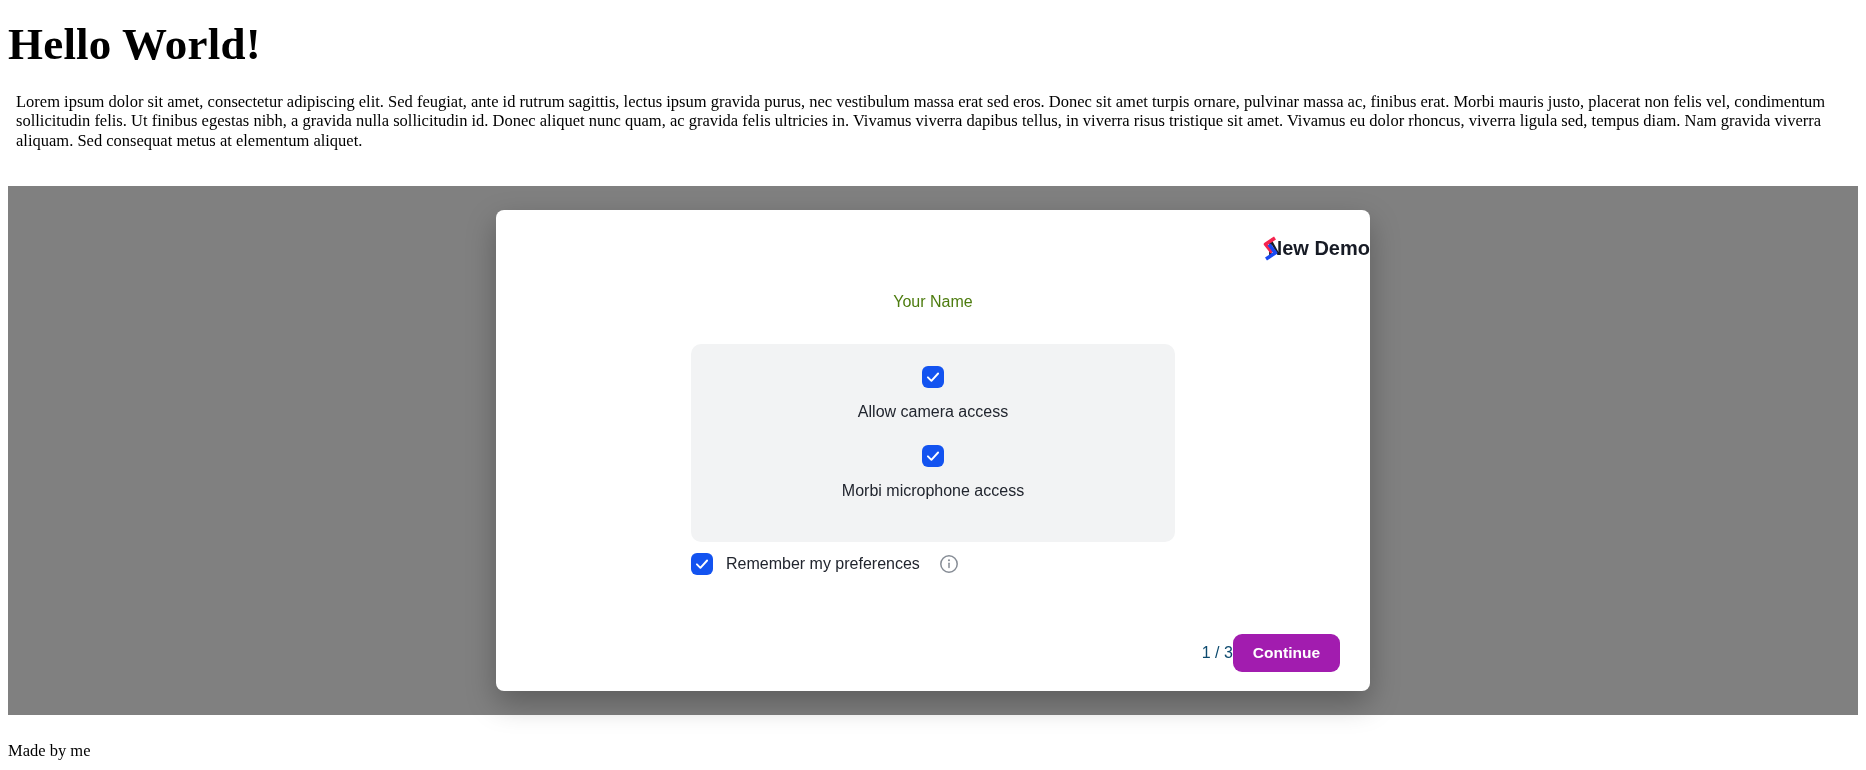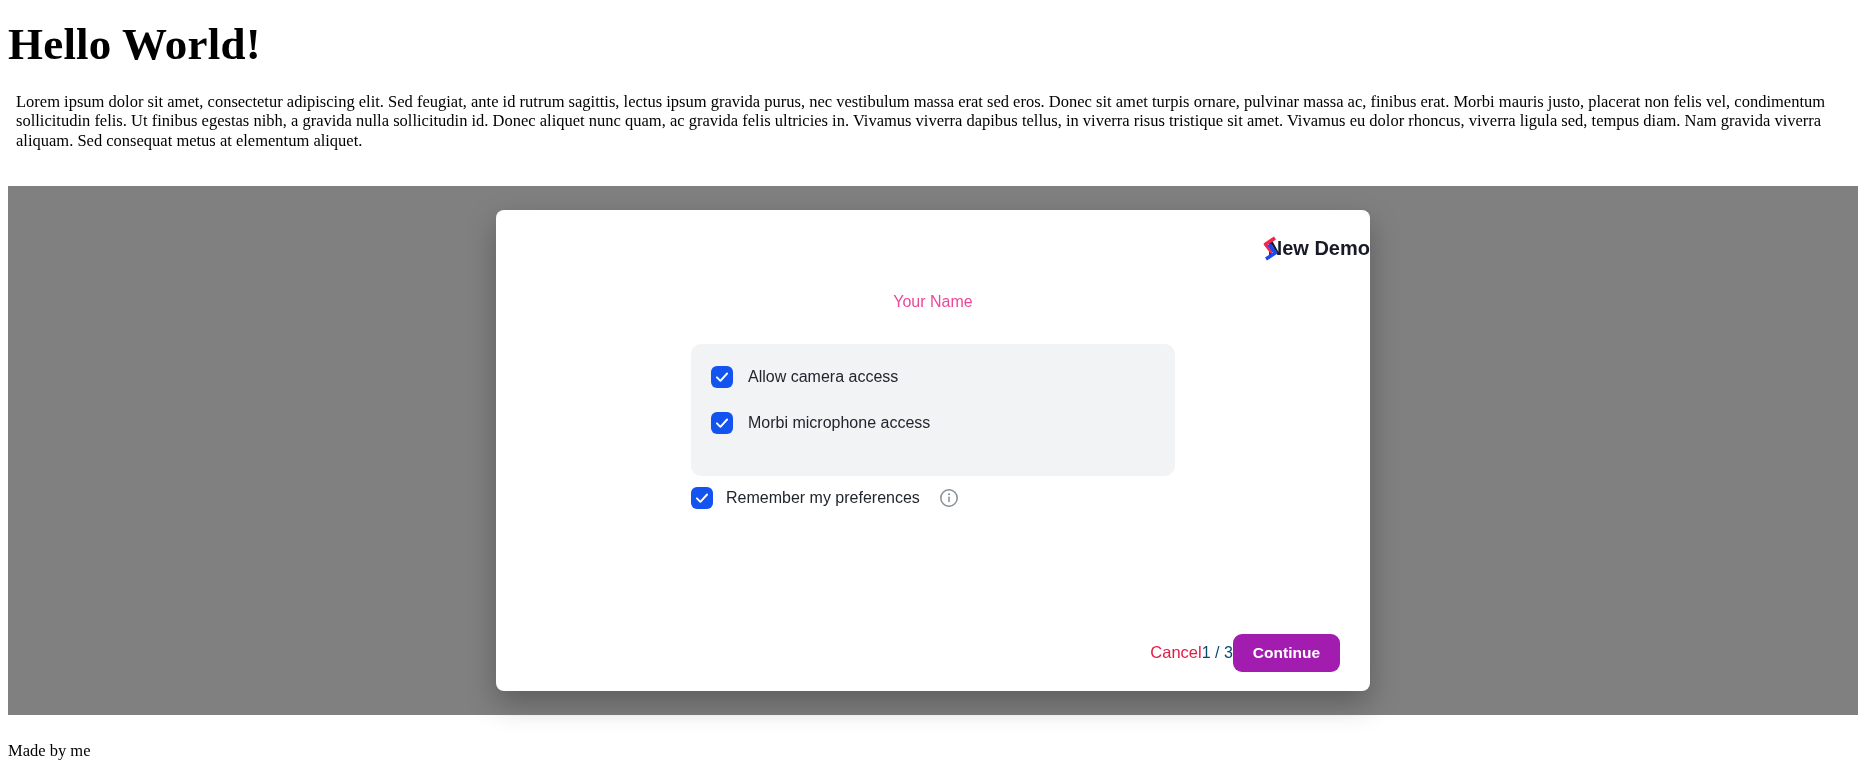--- a/index.html
+++ b/index.html
@@ -67,21 +67,21 @@
   }
 
   
   .name-row {
     margin-top: 33px;
     align-self: center;
     display: flex;
     align-items: center;
     gap: 12px;
   }
-  .name-row label { font-size: 16px; color: #ec4899; }
+  .name-row label { font-size: 16px; color: #4d7c0f; }
   .name-input {
     width: 404px;
     height: 35px;
     padding: 7px 15px;
     font-family: "Liberation Sans", sans-serif;
     font-size: 16px;
     color: #333;
     border: 1px solid #d3d7dd;
     border-radius: 8px;
     outline: none;
@@ -94,20 +94,21 @@
     margin: 33px auto 0;
     background: #f2f3f4;
     border-radius: 10px;
     padding: 22px 20px 18px;
   }
   .check-row {
     display: flex;
     align-items: center;
     gap: 15px;
     margin-bottom: 24px;
+    flex-direction: column;
   }
   .check-row .row-label, .remember-row .row-label { font-size: 16px; color: #21252e; }
   .checkbox {
     flex: none;
     width: 22px;
     height: 22px;
     border-radius: 6px;
     background: #1353f0;
     display: flex;
     align-items: center;
@@ -221,23 +222,20 @@
       <span class="info">
         <svg width="20" height="20" viewBox="0 0 20 20">
           <circle cx="10" cy="10" r="8.2" fill="none" stroke="#878d96" stroke-width="1.5"></circle>
           <circle cx="10" cy="6.2" r="1.05" fill="#878d96"></circle>
           <rect x="9.25" y="8.6" width="1.5" height="5.6" rx="0.75" fill="#878d96"></rect>
         </svg>
       </span>
     </div>
 
     <div class="footer">
-      <div class="f-left">
-        <button class="cancel-btn">Cancel</button>
-      </div>
       <div class="f-mid">1 / 3</div>
       <div class="f-right">
         <button class="continue-btn">Continue</button>
       </div>
     </div>
 
   </div>
 </div>
 
 <p class="made-by">Made by me</p>

